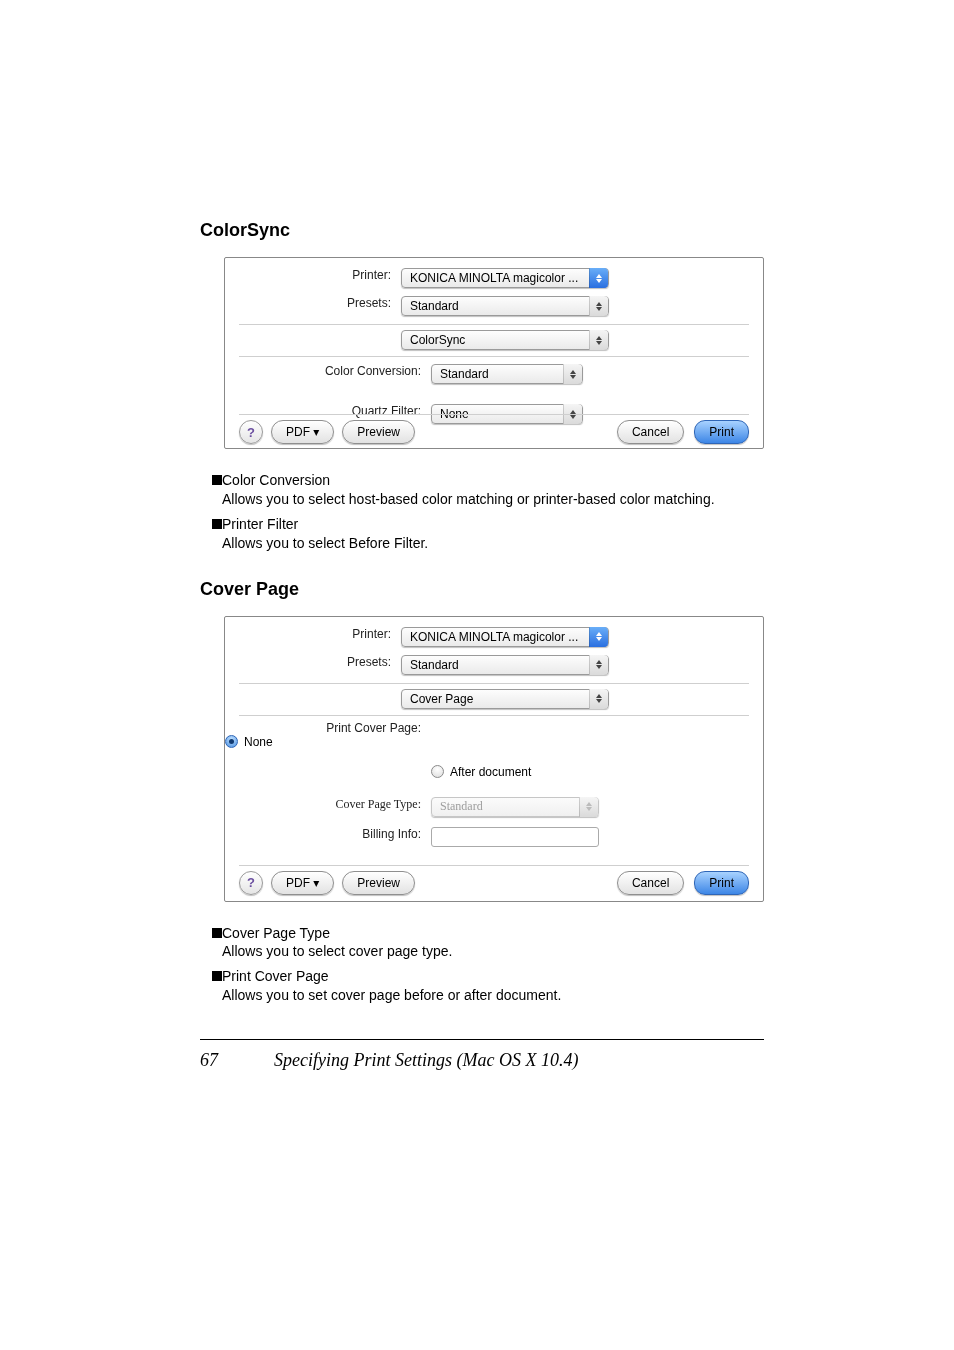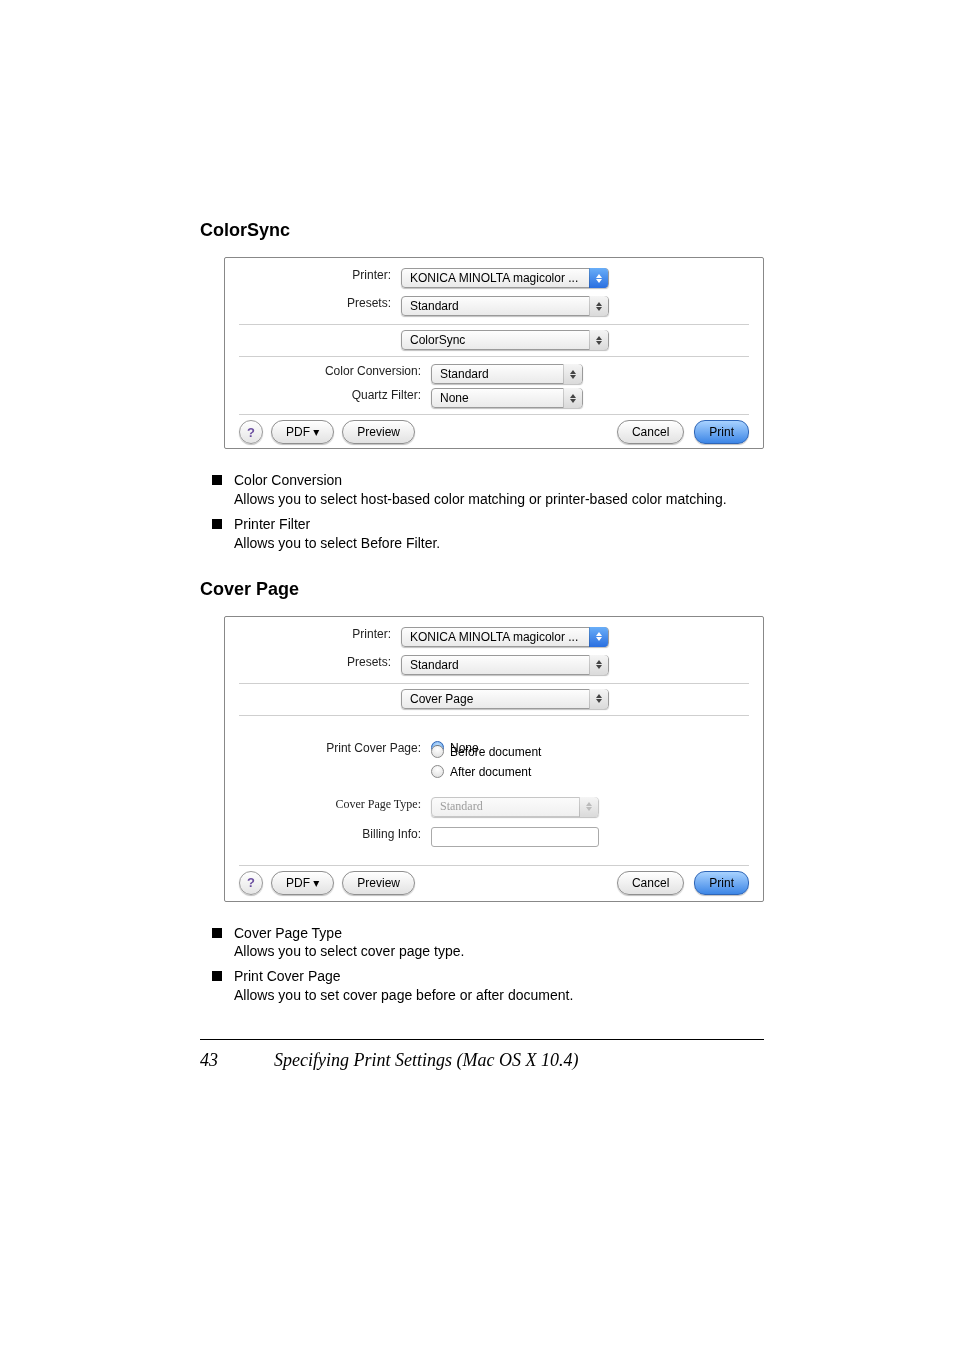--- a/index.html
+++ b/index.html
@@ -153,21 +153,21 @@
   }
   .radio.selected { background: radial-gradient(circle at 50% 30%, #bfe0ff, #4a90e2); border-color:#2f66b7; }
   .radio.selected:after { content:""; width:5px;height:5px;border-radius:50%;background:#103a72; }
 
   .textbox {
     height:20px; border:1px solid #aaa; border-radius:3px; background:#fff;
     box-sizing:border-box; width:168px;
   }
 
   .body-list { margin: 8px 0 0 12px; font-size:14px; line-height:1.35; }
-  .body-list .item { display:flex; gap:12px; margin-bottom:6px; }
+  .body-list .item { display:flex; margin-bottom:6px; }
   .bullet { width:10px;height:10px;background:#000;margin-top:4px;flex-shrink:0;}
   .item .txt {}
   .item .txt .t { }
   .item .txt .d { }
 
   .page-footer {
     margin-top: 34px;
     border-top: 1px solid #000;
     padding-top: 10px;
     display:flex; align-items:center;
@@ -228,21 +228,21 @@
         <div class="lab" style="width:196px;">Color Conversion:</div>
         <div class="popup" style="width:152px;">
           <span class="val">Standard</span>
           <span class="arrows light">
               <span class="tri-up"></span>
               <span class="tri-down"></span>
             </span>
         </div>
       </div>
 
-      <div class="frow" style="top:130px;">
+      <div class="frow" style="top:146px;">
         <div class="lab" style="width:196px;">Quartz Filter:</div>
         <div class="popup" style="width:152px;">
           <span class="val">None</span>
           <span class="arrows light">
               <span class="tri-up"></span>
               <span class="tri-down"></span>
             </span>
         </div>
       </div>
 
@@ -315,32 +315,25 @@
           <span class="val">Cover Page</span>
           <span class="arrows light">
               <span class="tri-up"></span>
               <span class="tri-down"></span>
             </span>
         </div>
       </div>
 
       <div class="hr" style="top:98px;"></div>
 
-      <div class="frow" style="top:124px;">
+      <div class="frow" style="top:104px;flex-direction:column;">
         <div class="lab" style="width:196px;">Print Cover Page:</div>
         <div class="radio-row">
           <span class="radio selected"></span>
           <span>None</span>
-        </div>
-      </div>
-      <div class="frow" style="top:128px;">
-        <div class="lab" style="width:196px;"></div>
-        <div class="radio-row">
-          <span class="radio"></span>
-          <span>Before document</span>
         </div>
       </div>
       <div class="frow" style="top:148px;">
         <div class="lab" style="width:196px;"></div>
         <div class="radio-row">
           <span class="radio"></span>
           <span>After document</span>
         </div>
       </div>
 
@@ -388,17 +381,17 @@
     <div class="item">
       <div class="bullet"></div>
       <div class="txt">
         <div class="t">Print Cover Page</div>
         <div class="d">Allows you to set cover page before or after document.</div>
       </div>
     </div>
   </div>
 
   <div class="page-footer">
-    <span class="page-num">43</span>
+    <span class="page-num">67</span>
     <span class="page-sec">Specifying Print Settings (Mac OS X 10.4)</span>
   </div>
 
 </div>
 
 </body></html>

